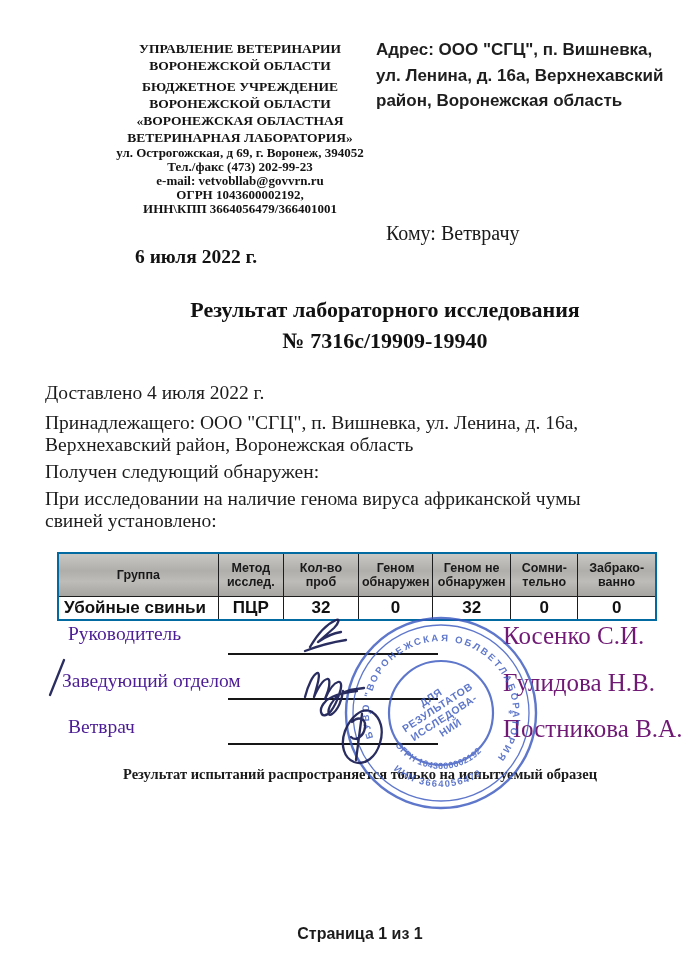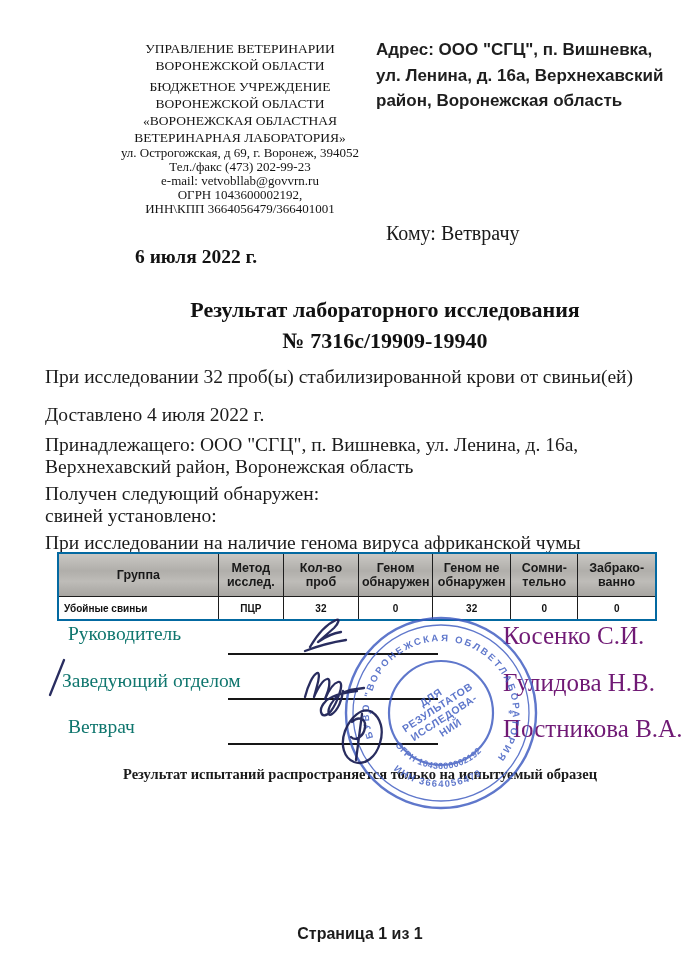--- a/index.html
+++ b/index.html
@@ -6,21 +6,21 @@
   .page{
     position:relative;width:692px;height:968px;margin:0 auto;
     background:#ffffff;overflow:hidden;
     font-family:"Liberation Serif","DejaVu Serif",serif;
     color:#1b1b1b;
   }
   .abs{position:absolute;}
 
   
   .org{left:70px;top:40px;width:340px;text-align:center;
-       font-weight:normal;font-size:13.5px;color:#141414;}
+       font-weight:bold;font-size:13.5px;color:#141414;}
   .org-line{line-height:17px;white-space:nowrap;}
   .org-line.gap{margin-top:4px;}
   .org-line.sm{line-height:14px;font-size:13px;}
 
   
   .addr{left:376px;top:37px;width:300px;
         font-family:"Liberation Sans","DejaVu Sans",sans-serif;
         font-weight:bold;font-size:17px;line-height:25.5px;color:#1e1e1e;}
   .komu{left:386px;top:222px;font-size:20px;color:#1a1a1a;}
   .date{left:135px;top:246px;font-size:19.5px;font-weight:bold;color:#121212;}
@@ -39,26 +39,26 @@
   
   table.results{left:57px;top:552px;width:600px;position:absolute;
       border-collapse:collapse;table-layout:fixed;
       font-family:"Liberation Sans","DejaVu Sans",sans-serif;}
   table.results th,table.results td{border:1px solid #1d1d1d;padding:1px 3px;overflow:hidden;}
   table.results{border:2px solid #0369a1;}
   table.results th{
       height:40px;font-size:12.5px;font-weight:bold;color:#191919;
       background:linear-gradient(180deg,#c9c7c3 0%,#b0aeaa 40%,#bebcb8 65%,#a7a5a1 100%);
       vertical-align:middle;text-align:center;line-height:14px;}
-  table.results td{height:20px;font-size:10px;font-weight:bold;text-align:center;
+  table.results td{height:20px;font-size:17px;font-weight:bold;text-align:center;
       vertical-align:middle;background:#fff;color:#111;}
   table.results td.left{text-align:left;padding-left:5px;}
 
   
-  .sig-role{left:68px;font-size:19.5px;color:#0f766e;white-space:nowrap;}
+  .sig-role{left:68px;font-size:19.5px;color:#4c1d95;white-space:nowrap;}
   .sig-role.r1{left:62px;}
   .sig-name{left:503px;font-size:25px;color:#701a75;white-space:nowrap;}
   .sig-line{left:228px;width:210px;height:2px;background:#161616;}
 
   
   .disclaimer{left:30px;top:766px;width:660px;text-align:center;
       font-weight:bold;font-size:14.5px;color:#1a1a1a;}
   .pagenum{left:30px;top:925px;width:660px;text-align:center;
       font-family:Liberation Sans, sans-serif;
       font-weight:600;font-size:16px;color:#1c1c1c;}
@@ -104,27 +104,26 @@
   <div class="abs komu">Кому: Ветврачу</div>
 
   <div class="abs date">6 июля 2022 г.</div>
 
   <div class="abs title">
     <div>Результат лабораторного исследования</div>
     <div>№ 7316с/19909-19940</div>
   </div>
 
   <div class="abs body-text">
-    <div class="bl">При исследовании 32 проб(ы) стабилизированной крови от свиньи(ей)</div>
     <div class="bl m16">Доставлено 4 июля 2022 г.</div>
     <div class="bl m8">Принадлежащего: ООО "СГЦ", п. Вишневка, ул. Ленина, д. 16а,</div>
     <div class="bl">Верхнехавский район, Воронежская область</div>
     <div class="bl m5">Получен следующий обнаружен:</div>
+    <div class="bl m5">При исследовании на наличие генома вируса африканской чумы</div>
     <div class="bl">свиней установлено:</div>
-    <div class="bl m5">При исследовании на наличие генома вируса африканской чумы</div>
   </div>
 
   <table class="results">
     <colgroup>
       <col style="width:160px">
         <col style="width:65px">
         <col style="width:75px">
       <col style="width:74px">
         <col style="width:78px">
         <col style="width:67px">

